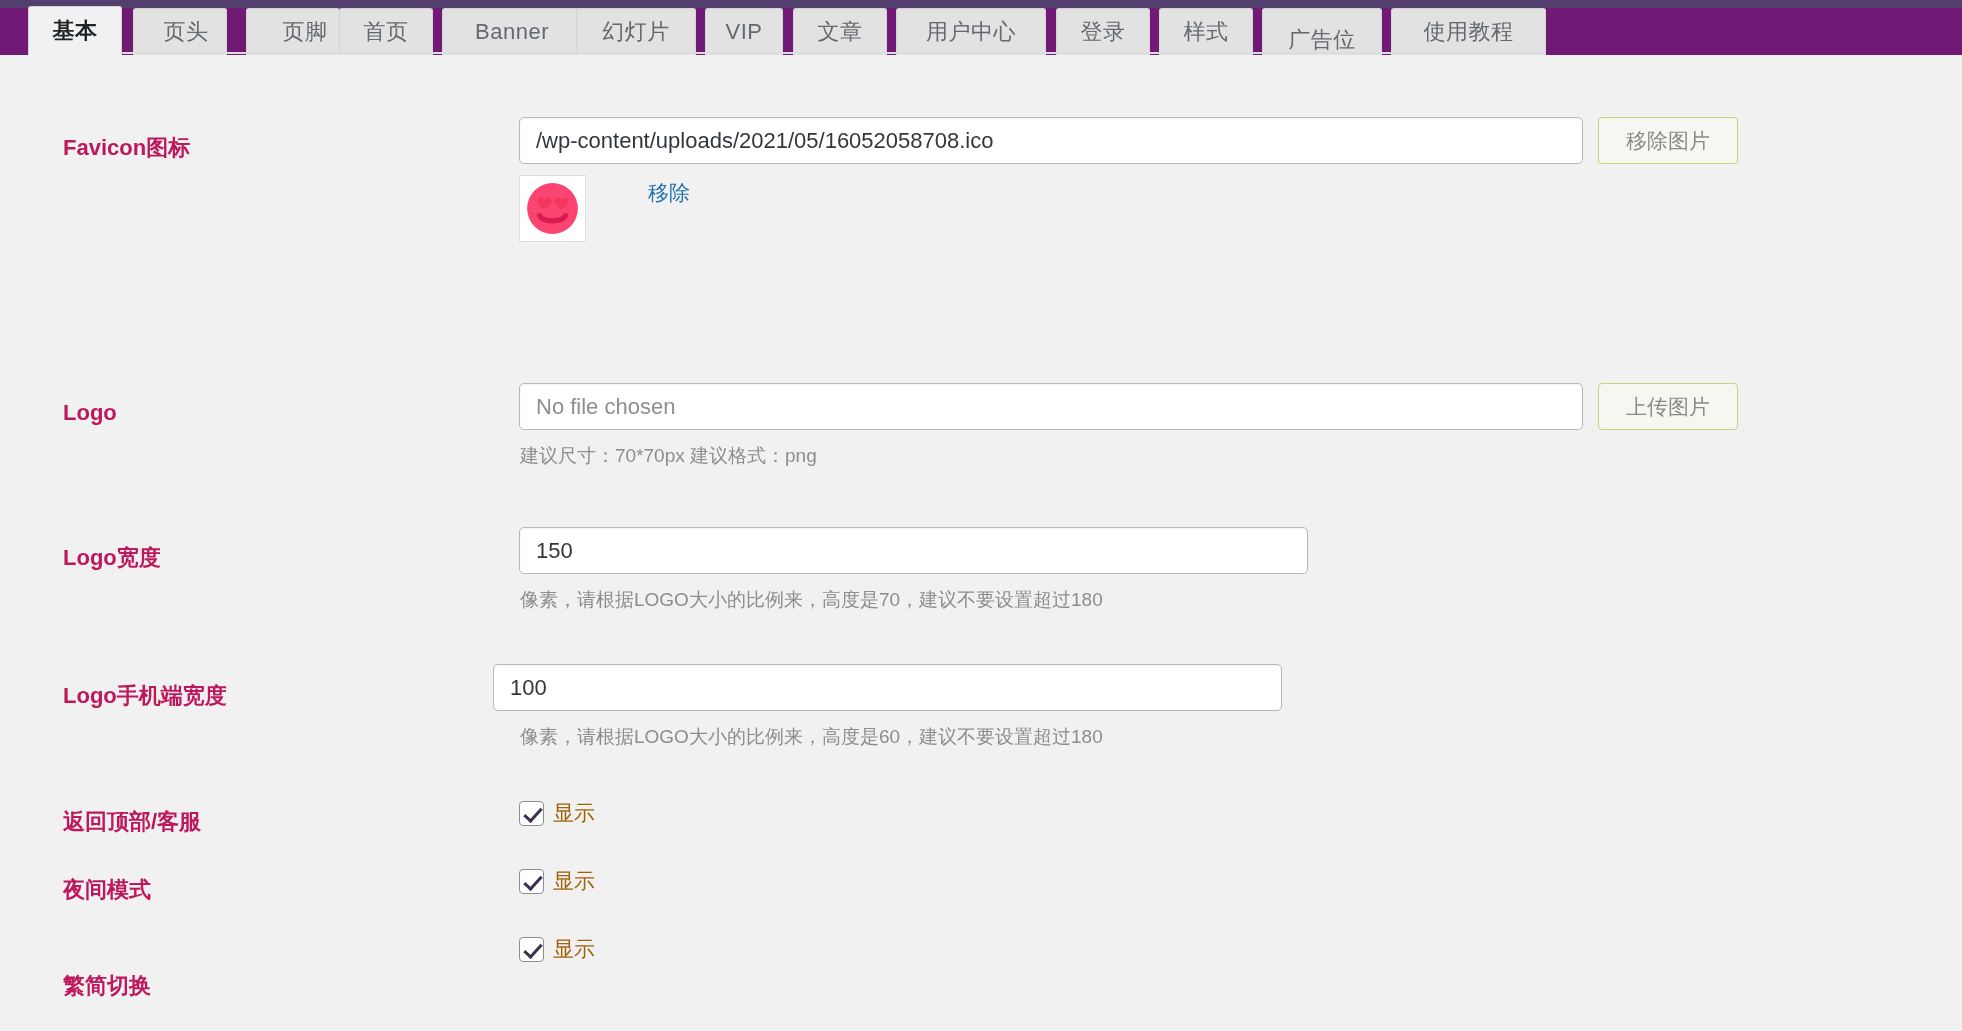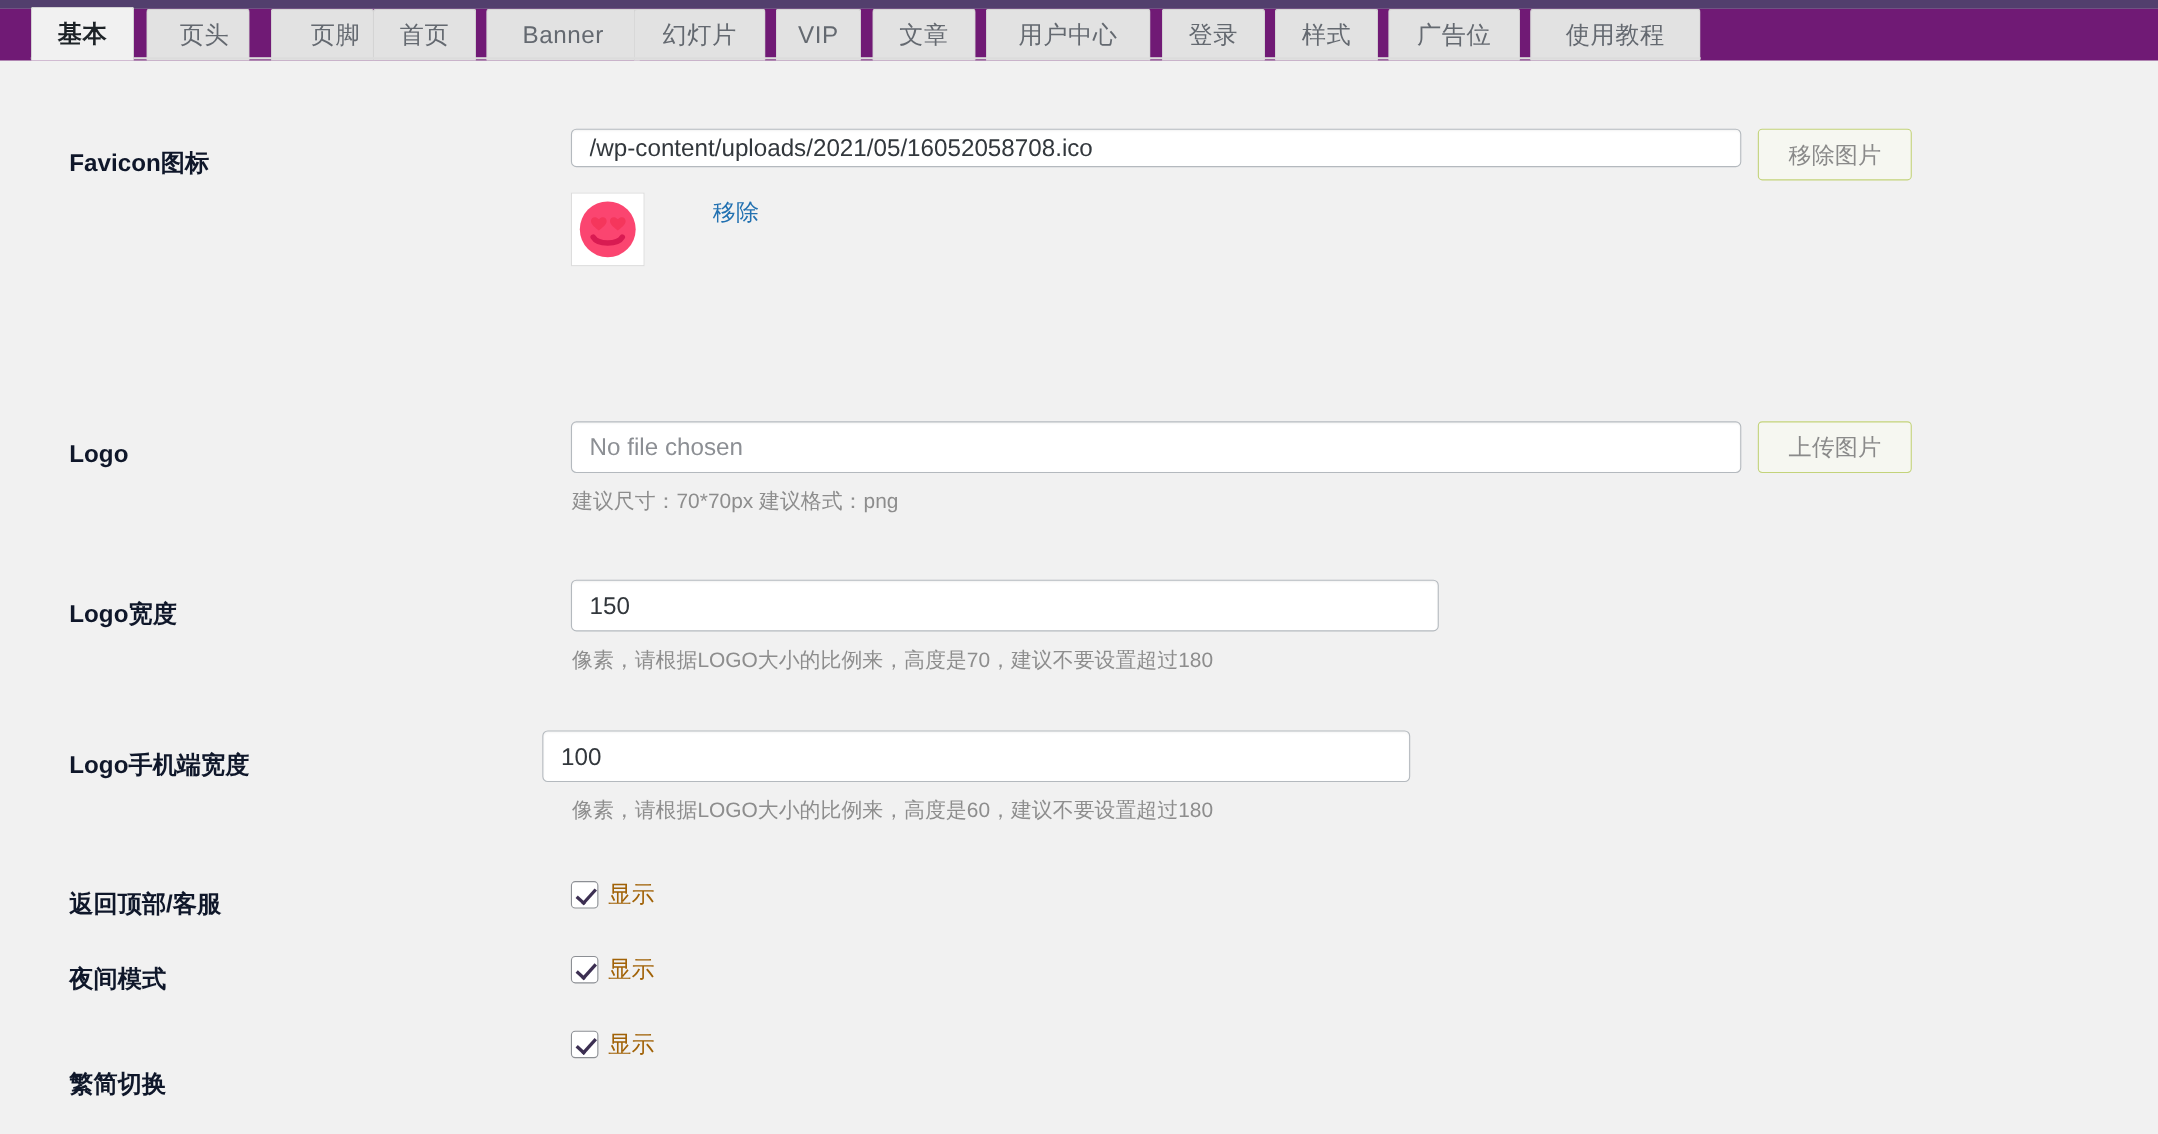--- a/index.html
+++ b/index.html
@@ -57,21 +57,21 @@
   .form {
     position: absolute;
     top: 55px; left: 0;
     width: 1962px;
   }
   .row { position: absolute; left: 0; width: 1962px; }
   .row-label {
     position: absolute; left: 63px;
     font-size: 22px;
     font-weight: bold;
-    color: #0f172a;
+    color: #be185d;
     white-space: nowrap;
   }
 
   .text-input {
     position: absolute;
     background: #fff;
     border: 1px solid #b4b9be;
     border-radius: 5px;
     box-shadow: 0 1px 2px rgba(0,0,0,.05) inset;
     font-family: "Liberation Sans", "DejaVu Sans", sans-serif;
@@ -184,35 +184,35 @@
     </div>
     <div class="tab" style="left: 896px; width: 150px;">
       <span>用户中心</span>
     </div>
     <div class="tab" style="left: 1056px; width: 94px;">
       <span>登录</span>
     </div>
     <div class="tab" style="left: 1159px; width: 94px;">
       <span>样式</span>
     </div>
-    <div class="tab" style="left: 1262px; width: 120px;">
+    <div class="tab" style="left: 1262px; width: 120px; align-items: flex-end;">
       <span>广告位</span>
     </div>
     <div class="tab" style="left: 1391px; width: 155px;">
       <span>使用教程</span>
     </div>
   </div>
 <div class="tab-strip-underline"></div>
 
 <div class="form">
 
   <div class="row">
     <div class="row-label" style="top:78px;">Favicon图标</div>
 
-    <input class="text-input" style="left: 519px; top: 62px; width: 1064px; height: 35px;" value="/wp-content/uploads/2021/05/16052058708.ico">
+    <input class="text-input" style="left: 519px; top: 62px; width: 1064px; height: 47px;" value="/wp-content/uploads/2021/05/16052058708.ico">
 
     <button class="green-btn" style="left:1598px; top:62px; width:140px; height:47px;">移除图片</button>
 
     <div class="thumb" style="left:519px; top:120px;">
       <svg viewBox="0 0 64 64" xmlns="http://www.w3.org/2000/svg">
         <rect x="0" y="0" width="64" height="64" fill="#ffffff"></rect>
         <circle cx="32" cy="32" r="25" fill="#fb4570"></circle>
         <path d="M22 22 c2.6-3 7-2.2 7 1.6 c0 3.4-4.1 6.2-7 8.4 c-2.9-2.2-7-5-7-8.4 c0-3.8 4.4-4.6 7-1.6 z" transform="translate(2,1)" fill="#f5365c"></path>
         <path d="M22 22 c2.6-3 7-2.2 7 1.6 c0 3.4-4.1 6.2-7 8.4 c-2.9-2.2-7-5-7-8.4 c0-3.8 4.4-4.6 7-1.6 z" transform="translate(19,1)" fill="#f5365c"></path>
         <path d="M19 39 c4 7 22 7 26 0" stroke="#d81b52" stroke-width="5" fill="none" stroke-linecap="round"></path>

